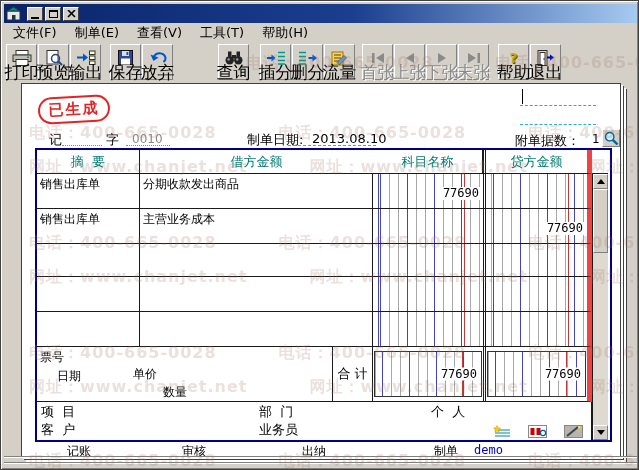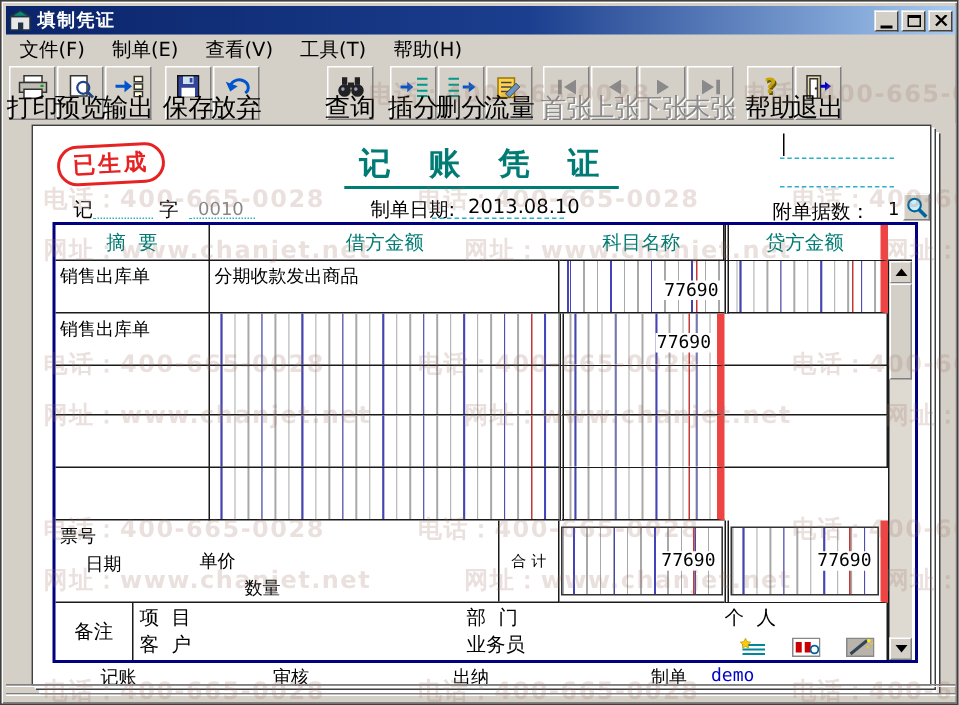--- a/index.html
+++ b/index.html
@@ -61,21 +61,21 @@
       repeating-linear-gradient(90deg,#a8a8a8 0,#a8a8a8 1px,transparent 1px,transparent 9px);
     background-size:1px 100%,auto 100%,auto 100%;
     background-position:calc(100% - 18px) 0,7px 0,7px 0;
     background-repeat:no-repeat,repeat,repeat;}
   .amount{position:absolute;right:3px;bottom:8px;font-family:"DejaVu Sans Mono","Liberation Mono",monospace;
     font-size:12px;color:#000;background:#fff;padding:0 1px;line-height:13px;}
   .amount:empty{display:none;}
   .t-left{grid-column:1/3;border-right:1px solid #1a1a1a;border-bottom:1px solid #1a1a1a;position:relative;display:flex;}
   .t-info{flex:1;position:relative;font-size:12px;}
   .t-lab{width:40px;border-left:1px solid #1a1a1a;display:flex;align-items:center;justify-content:center;
-    font-size:10px;color:#000;white-space:pre;}
+    font-size:13px;color:#000;white-space:pre;}
   .t-money{padding:4px 1px;}
   .t-box{position:relative;width:100%;height:100%;border:1px solid #333;}
   .t-box .amount{bottom:50%;transform:translateY(50%);}
   .remark{grid-column:1/5;border-right:1px solid #1a1a1a;display:flex;position:relative;}
   .remark-lab{width:52px;border-right:1px solid #1a1a1a;display:flex;align-items:center;justify-content:center;font-size:13px;}
   .remark-body{flex:1;position:relative;font-size:13px;white-space:pre;}
   .rlab{position:absolute;}
   .remark-icons{position:absolute;right:8px;bottom:2px;display:flex;gap:17px;}
   .ricon{width:19px;height:14px;display:flex;align-items:center;justify-content:center;}
   
@@ -104,21 +104,20 @@
 <div class="window">
 
   <div class="titlebar">
     <span class="ticon16">
       <svg width="15" height="15" viewBox="0 0 15 15">
           <rect x="1" y="5" width="13" height="9" fill="#e8e8e8" stroke="#234"></rect>
           <path d="M1 5 L7.5 1 L14 5 Z" fill="#0a8878" stroke="#234"></path>
           <rect x="6" y="9" width="3.5" height="5" fill="#234"></rect>
         </svg>
     </span>
-    <span class="title-text">填制凭证</span>
     <span class="wbtn">
         <span class="glyph-min"></span>
       </span>
     <span class="wbtn">
         <span class="glyph-max"></span>
       </span>
     <span class="wbtn">
         <svg width="9" height="8" viewBox="0 0 9 8">
           <path d="M1 0 L8 7 M8 0 L1 7" stroke="#000" stroke-width="1.6"></path>
         </svg>
@@ -294,21 +293,20 @@
           </span>
         <span class="tlabel">退出</span>
       </div>
     </div>
   </div>
 
   <div class="workspace">
     <div class="page">
 
       <div class="stamp">已生成</div>
-      <div class="vtitle">记 账 凭 证</div>
 
       <div class="cursor"></div>
       <div class="dashline" style="left:498px;top:21px;width:76px;"></div>
       <div class="dashline" style="left:498px;top:40px;width:76px;"></div>
 
       <span class="fld" style="left:27px;top:47px;">记</span>
       <span class="fld" style="left:84px;top:47px;">字</span>
       <span class="fld gray" style="left:110px;top:48px;font-size:12px;">0010</span>
       <div class="dotline" style="left:40px;top:61px;width:40px;"></div>
       <div class="dotline" style="left:104px;top:61px;width:44px;"></div>
@@ -344,20 +342,21 @@
         <div class="cell h-end"></div>
 
         <div class="cell txtcell">销售出库单</div>
         <div class="cell txtcell">分期收款发出商品</div>
         <div class="cell money c-debit">
             <span class="amount">77690</span>
           </div>
         <div class="cell money c-credit"></div>
 
         <div class="cell txtcell">销售出库单</div>
+        <div class="cell txtcell">主营业务成本</div>
         <div class="cell money c-debit"></div>
         <div class="cell money c-credit">
             <span class="amount">77690</span>
           </div>
 
         <div class="cell txtcell"></div>
         <div class="cell txtcell"></div>
         <div class="cell money c-debit"></div>
         <div class="cell money c-credit"></div>
 
@@ -385,21 +384,20 @@
               <span class="amount">77690</span>
             </div>
         </div>
         <div class="cell c-credit t-money">
           <div class="t-box money">
               <span class="amount">77690</span>
             </div>
         </div>
 
         <div class="remark">
-          <div class="remark-lab">备注</div>
           <div class="remark-body">
             <span class="rlab" style="left:4px;top:1px;">项  目</span>
             <span class="rlab" style="left:4px;top:19px;">客  户</span>
             <span class="rlab" style="left:222px;top:1px;">部  门</span>
             <span class="rlab" style="left:222px;top:19px;">业务员</span>
             <span class="rlab" style="left:394px;top:1px;">个  人</span>
             <div class="remark-icons">
               <span class="ricon"><svg width="19" height="13" viewBox="0 0 19 13">
                     <path d="M3 5 h15 M3 8 h15 M3 11 h15" stroke="#008899" stroke-width="1.2"></path>
                     <path d="M5 0.5 l1.1 2.2 2.4.4 -1.8 1.7.5 2.4 -2.2-1.2 -2.1 1.2.4-2.4 -1.8-1.7 2.4-.4 z" fill="#ffcc00" stroke="#aa8800" stroke-width="0.4"></path>

